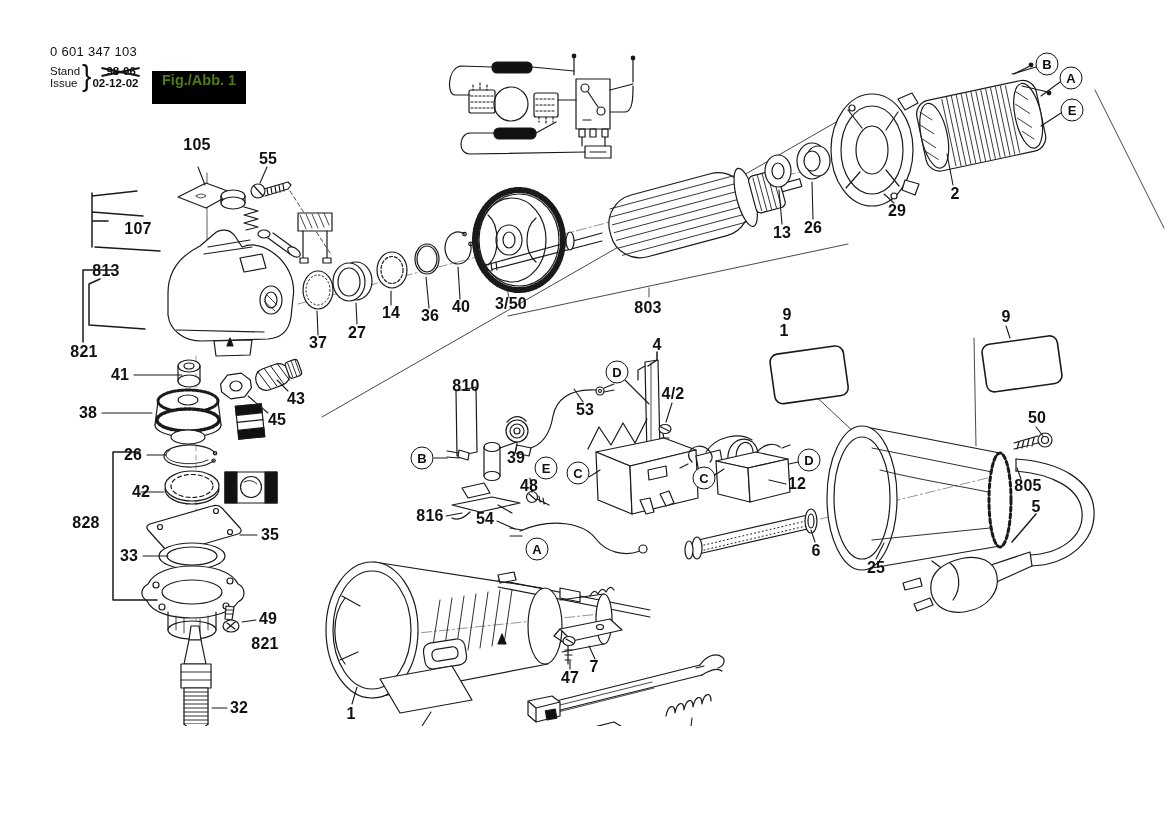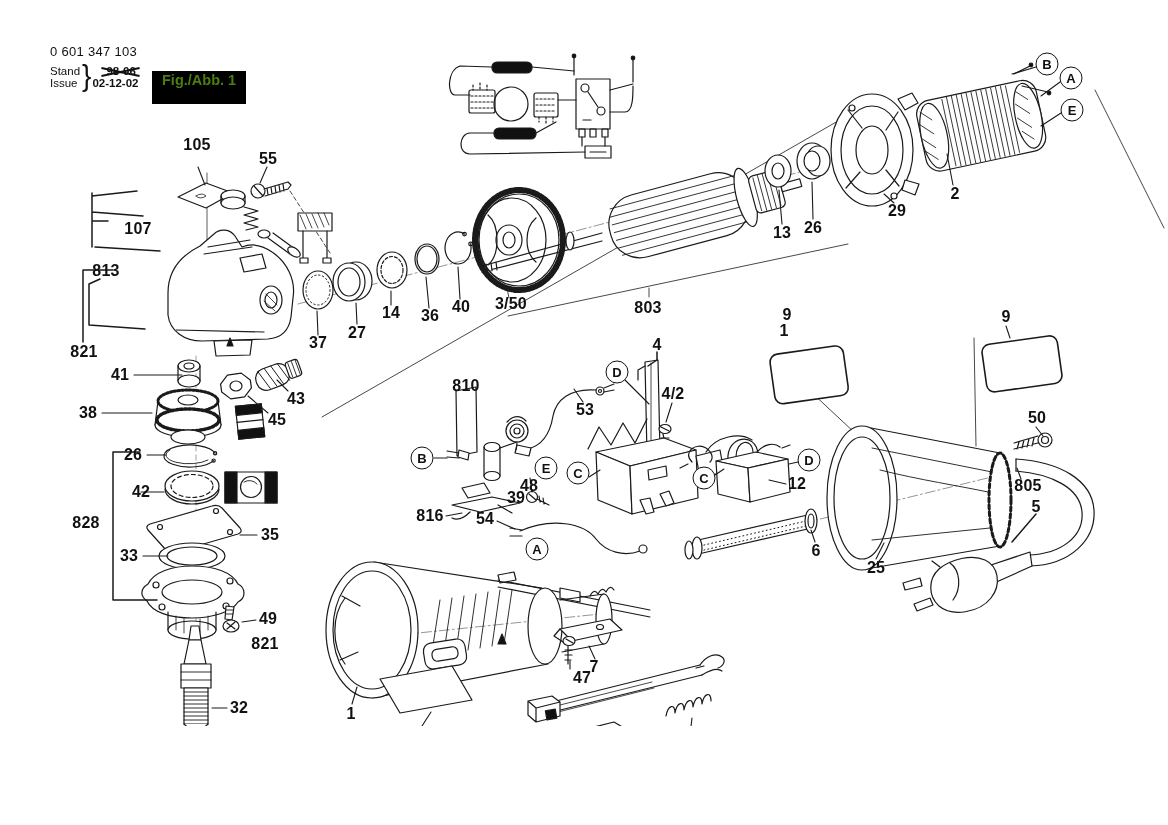--- a/index.html
+++ b/index.html
@@ -513,33 +513,33 @@
       <div class="plabel" style="left: 813px; top: 228px;">26</div>
       <div class="plabel" style="left: 897px; top: 211px;">29</div>
       <div class="plabel" style="left: 955px; top: 194px;">2</div>
       <div class="plabel" style="left: 787px; top: 315px;">9</div>
       <div class="plabel" style="left: 784px; top: 331px;">1</div>
       <div class="plabel" style="left: 1006px; top: 317px;">9</div>
       <div class="plabel" style="left: 466px; top: 386px;">810</div>
       <div class="plabel" style="left: 585px; top: 410px;">53</div>
       <div class="plabel" style="left: 657px; top: 345px;">4</div>
       <div class="plabel" style="left: 673px; top: 394px;">4/2</div>
-      <div class="plabel" style="left: 516px; top: 458px; margin-top: 40px;">39</div>
+      <div class="plabel" style="left: 516px; top: 458px;">39</div>
       <div class="plabel" style="left: 529px; top: 486px;">48</div>
       <div class="plabel" style="left: 430px; top: 516px;">816</div>
       <div class="plabel" style="left: 485px; top: 519px;">54</div>
       <div class="plabel" style="left: 797px; top: 484px;">12</div>
       <div class="plabel" style="left: 816px; top: 551px;">6</div>
       <div class="plabel" style="left: 876px; top: 568px;">25</div>
       <div class="plabel" style="left: 1037px; top: 418px;">50</div>
       <div class="plabel" style="left: 1028px; top: 486px; text-align: right;">805</div>
       <div class="plabel" style="left: 1036px; top: 507px;">5</div>
       <div class="plabel" style="left: 351px; top: 714px;">1</div>
       <div class="plabel" style="left: 422px; top: 735px;">808</div>
-      <div class="plabel" style="left: 582px; top: 678px;">47</div>
+      <div class="plabel" style="left: 570px; top: 678px;">47</div>
       <div class="plabel" style="left: 594px; top: 667px;">7</div>
       <div class="plabel" style="left: 538px; top: 763px;">22</div>
       <div class="plabel" style="left: 653px; top: 744px;">23</div>
       <div class="plabel" style="left: 690px; top: 744px;">18</div>
     </div>
 
   <div>
 
   <div class="callout" style="left: 1047px; top: 64px;">B</div>
       <div class="callout" style="left: 1071px; top: 78px;">A</div>

